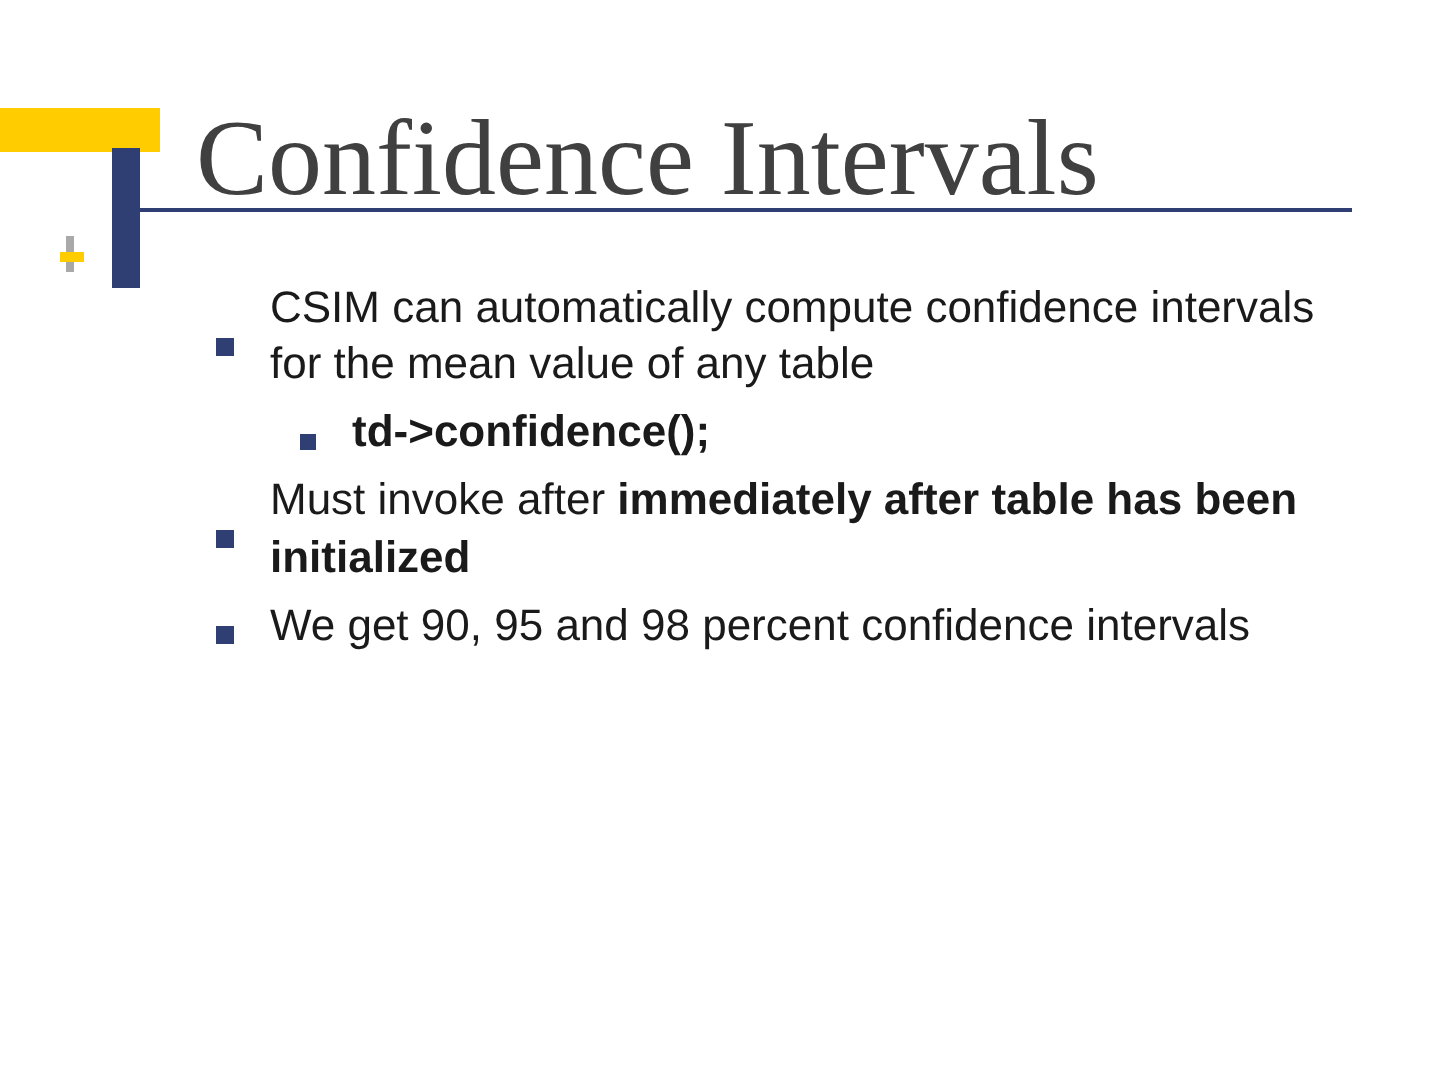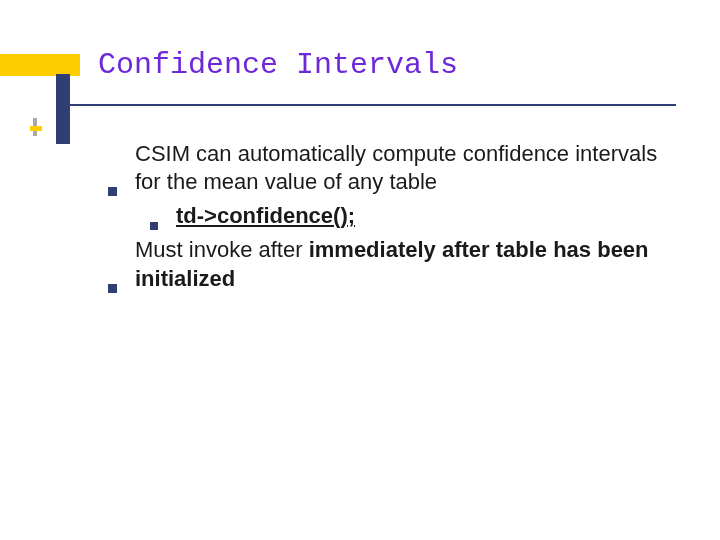--- a/index.html
+++ b/index.html
@@ -37,23 +37,23 @@
     left: 56px;
     top: 20px;
     width: 14px;
     height: 70px;
     background: #2f3e73;
   }
   .title-text {
     position: absolute;
     left: 98px;
     top: -6px;
-    font-family: Liberation Mono, monospace;
-    font-size: 30px;
-    color: #6d28d9;
+    font-family: Liberation Serif, serif;
+    font-size: 54px;
+    color: #404040;
     white-space: nowrap;
   }
   .title-underline {
     position: absolute;
     left: 56px;
     top: 50px;
     width: 620px;
     height: 2px;
     background: #2f3e73;
   }
@@ -84,21 +84,21 @@
     position: absolute;
     top: 140px;
     left: 108px;
     width: 570px;
     font-size: 22px;
     color: #1a1a1a;
     line-height: 1.28;
   }
   .bullet-row {
     display: flex;
-    align-items: flex-end;
+    align-items: center;
     margin-bottom: 6px;
   }
   .bullet-sq {
     flex: 0 0 auto;
     width: 9px;
     height: 9px;
     background: #2f3e73;
     margin-top: 10px;
     margin-right: 18px;
   }
@@ -106,21 +106,20 @@
     width: 8px;
     height: 8px;
     margin-top: 10px;
     margin-right: 18px;
   }
   .bullet-text {
     flex: 1 1 auto;
   }
   .sub {
     margin-left: 42px;
-    text-decoration: underline;
   }
   .bold {
     font-weight: bold;
   }
 </style>
 </head>
 <body>
 
 <div class="slide">
 
@@ -146,16 +145,20 @@
     <div class="bullet-row sub">
       <div class="bullet-sq small"></div>
       <div class="bullet-text bold">td-&gt;confidence();</div>
     </div>
 
     <div class="bullet-row">
       <div class="bullet-sq"></div>
       <div class="bullet-text"><span>Must invoke after </span><span class="bold">immediately after table has been initialized</span></div>
     </div>
 
+    <div class="bullet-row">
+      <div class="bullet-sq"></div>
+      <div class="bullet-text">We get 90, 95 and 98 percent confidence intervals</div>
+    </div>
 
   </div>
 
 </div>
 
 </body></html>

